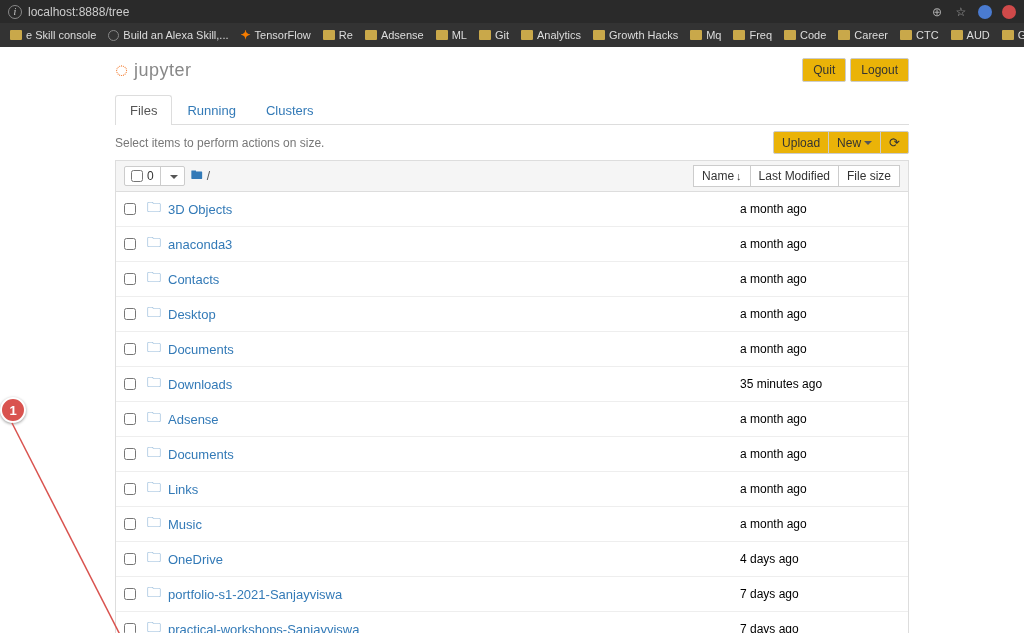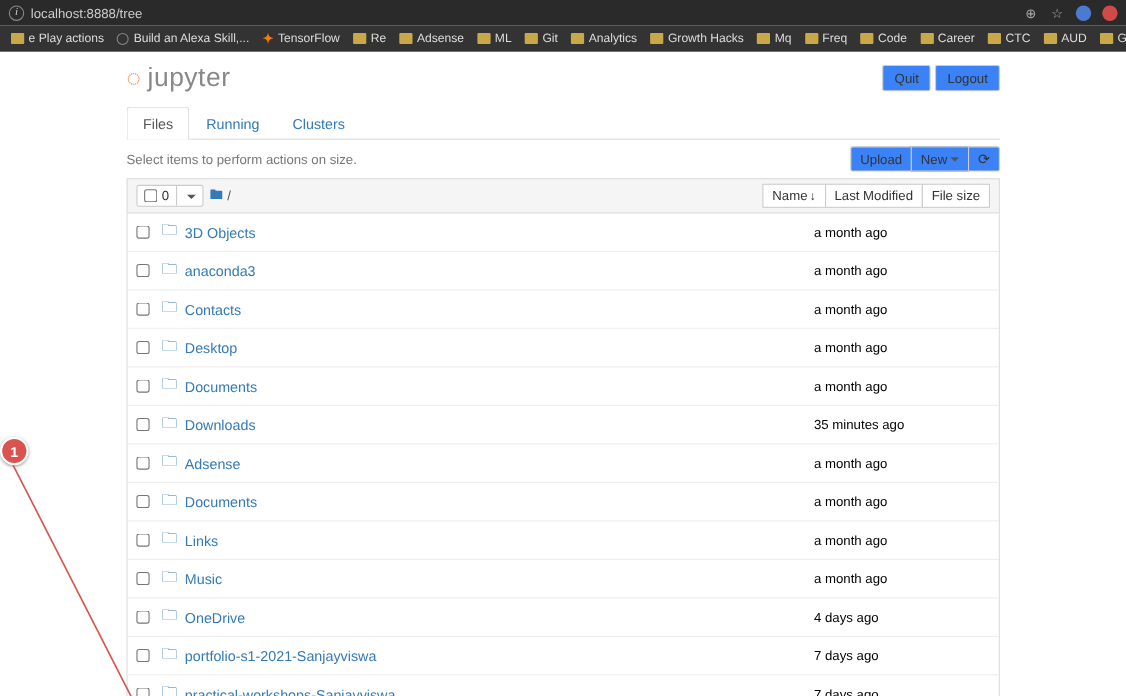--- a/index.html
+++ b/index.html
@@ -23,23 +23,23 @@
 .bookmarks .bm .tf-ic { color: #f57c00; font-weight: bold; font-size: 12px; }
 
 
 .page { width: 100%; }
 .container { max-width: 824px; margin: 0 auto; padding: 8px 15px 20px 15px; position: relative; }
 
 
 .header { display: flex; justify-content: space-between; align-items: center; padding: 2px 0 6px 0; }
 .logo { display: flex; align-items: center; gap: 6px; }
 .logo-glyph { color: #F37626; font-size: 22px; }
-.logo-text { color: #888; font-size: 24px; font-weight: 400; letter-spacing: 0.5px; }
+.logo-text { color: #888; font-size: 18px; font-weight: 400; letter-spacing: 0.5px; }
 .header-buttons { display: flex; gap: 4px; }
-.btn { background: #3b82f6; border: 1px solid #ccc; border-radius: 2px; padding: 4px 10px; font-size: 12px; color: #333; cursor: pointer; }
+.btn { background: #eab308; border: 1px solid #ccc; border-radius: 2px; padding: 4px 10px; font-size: 12px; color: #333; cursor: pointer; }
 .btn-sm { padding: 3px 8px; font-size: 12px; }
 
 
 .tabs { border-bottom: 1px solid #ddd; display: flex; margin-top: 6px; }
 .tab { padding: 7px 14px; font-size: 13px; color: #337ab7; cursor: pointer; border: 1px solid transparent; border-bottom: none; margin-bottom: -1px; }
 .tab.active { color: #555; background: #fff; border-color: #ddd; border-radius: 3px 3px 0 0; }
 
 
 .toolbar-row { display: flex; justify-content: space-between; align-items: center; padding: 6px 0; }
 .hint { color: #777; font-size: 12px; }
@@ -93,21 +93,21 @@
     <span class="ricon" style="color:#aaa">⊕</span>
     <span class="ricon" style="color:#aaa">☆</span>
     <span class="ricon circ blue"></span>
     <span class="ricon circ red"></span>
   </div>
 </div>
 
 <div class="bookmarks" id="bookmarks">
     <div class="bm">
       <span class="folder-ic"></span>
-      <span>e Play actions</span>
+      <span>e Skill console</span>
     </div>
     <div class="bm">
       <span class="ring-ic"></span>
       <span>Build an Alexa Skill,...</span>
     </div>
     <div class="bm">
       <span class="tf-ic">✦</span>
       <span>TensorFlow</span>
     </div>
     <div class="bm">

